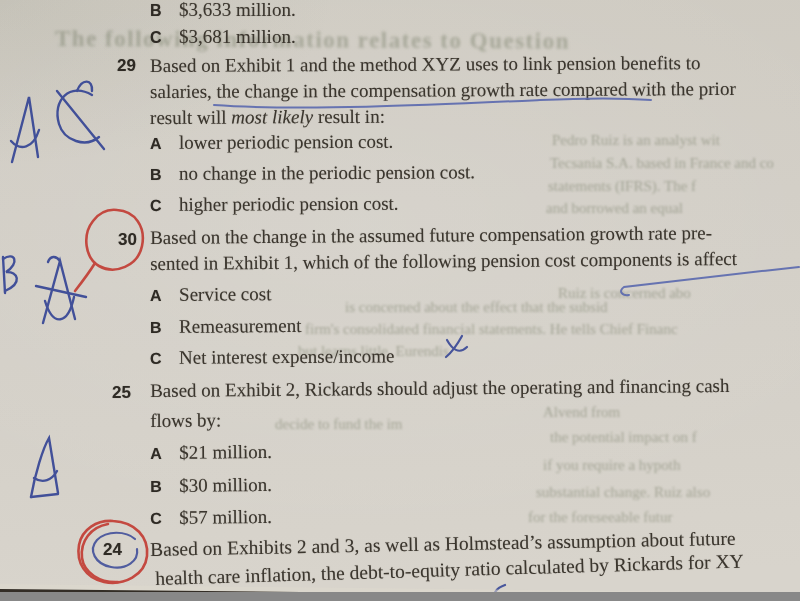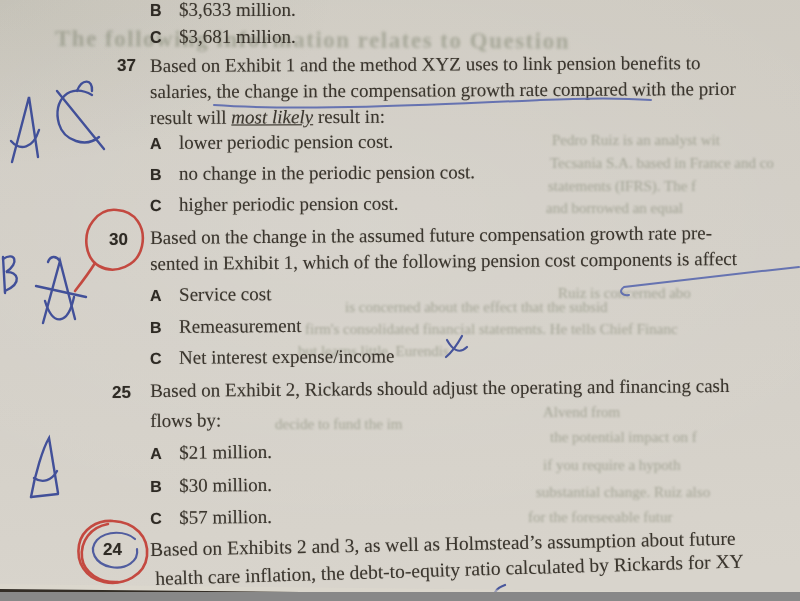--- a/index.html
+++ b/index.html
@@ -13,21 +13,21 @@
   }
   .ql{position:absolute;white-space:nowrap;font-size:19px;color:#3b362e;
       text-shadow:0 0 1px rgba(59,54,46,0.35);transform-origin:left top;}
   .q32line{font-size:19.5px;}
   .qnum{position:absolute;white-space:nowrap;font:700 17px "Liberation Sans","DejaVu Sans",sans-serif;
       color:#2e2a24;text-shadow:0 0 1px rgba(46,42,36,0.35);}
   .opt{position:absolute;left:150px;white-space:nowrap;transform-origin:left top;}
   .letter{display:inline-block;width:29px;font:700 16px "Liberation Sans","DejaVu Sans",sans-serif;
       color:#2e2a24;text-shadow:0 0 1px rgba(46,42,36,0.35);}
   .otext{font-size:19px;color:#3b362e;text-shadow:0 0 1px rgba(59,54,46,0.35);}
-  .it{font-style:italic;text-decoration:underline;}
+  .it{font-style:italic;}
   .ghost{position:absolute;white-space:nowrap;color:rgba(116,122,100,0.50);
       filter:blur(1.3px);font-size:15px;transform-origin:left top;}
   .ghost-h{font-size:23px;font-weight:700;letter-spacing:1.5px;
       color:rgba(112,119,97,0.45);filter:blur(1.8px);}
   svg.overlay{position:absolute;left:0;top:0;pointer-events:none;}
 </style>
 </head>
 <body>
 
 <div class="page">
@@ -52,36 +52,36 @@
 
   <div>
 
     <div class="opt" style="top:-1px">
       <span class="letter">B</span><span class="otext">$3,633 million.</span>
     </div>
     <div class="opt" style="top:26px">
       <span class="letter">C</span><span class="otext">$3,681 million.</span>
     </div>
 
-    <div class="qnum" style="left:117px;top:56px">37</div>
+    <div class="qnum" style="left:117px;top:56px">29</div>
     <div class="ql" style="left:150px;top:55px;transform:rotate(-0.3deg)">Based on Exhibit 1 and the method XYZ uses to link pension benefits to</div>
     <div class="ql" style="left:150px;top:81px;transform:rotate(-0.3deg)">salaries, the change in the compensation growth rate compared with the prior</div>
     <div class="ql" style="left:150px;top:107px;transform:rotate(-0.3deg)"><span>result will </span><span class="it">most likely</span><span> result in:</span></div>
 
     <div class="opt" style="top:132px;transform:rotate(-0.3deg)">
       <span class="letter">A</span><span class="otext">lower periodic pension cost.</span>
     </div>
     <div class="opt" style="top:163px;transform:rotate(-0.3deg)">
       <span class="letter">B</span><span class="otext">no change in the periodic pension cost.</span>
     </div>
     <div class="opt" style="top:194px;transform:rotate(-0.3deg)">
       <span class="letter">C</span><span class="otext">higher periodic pension cost.</span>
     </div>
 
-    <div class="qnum" style="left:109px;top:230px">30</div>
+    <div class="qnum" style="left:118px;top:230px">30</div>
     <div class="ql" style="left:150px;top:227px;transform:rotate(-0.5deg)">Based on the change in the assumed future compensation growth rate pre-</div>
     <div class="ql" style="left:150px;top:253px;transform:rotate(-0.5deg)">sented in Exhibit 1, which of the following pension cost components is affect</div>
 
     <div class="opt" style="top:284px;transform:rotate(-0.4deg)">
       <span class="letter">A</span><span class="otext">Service cost</span>
     </div>
     <div class="opt" style="top:316px;transform:rotate(-0.4deg)">
       <span class="letter">B</span><span class="otext">Remeasurement</span>
     </div>
     <div class="opt" style="top:347px;transform:rotate(-0.4deg)">

